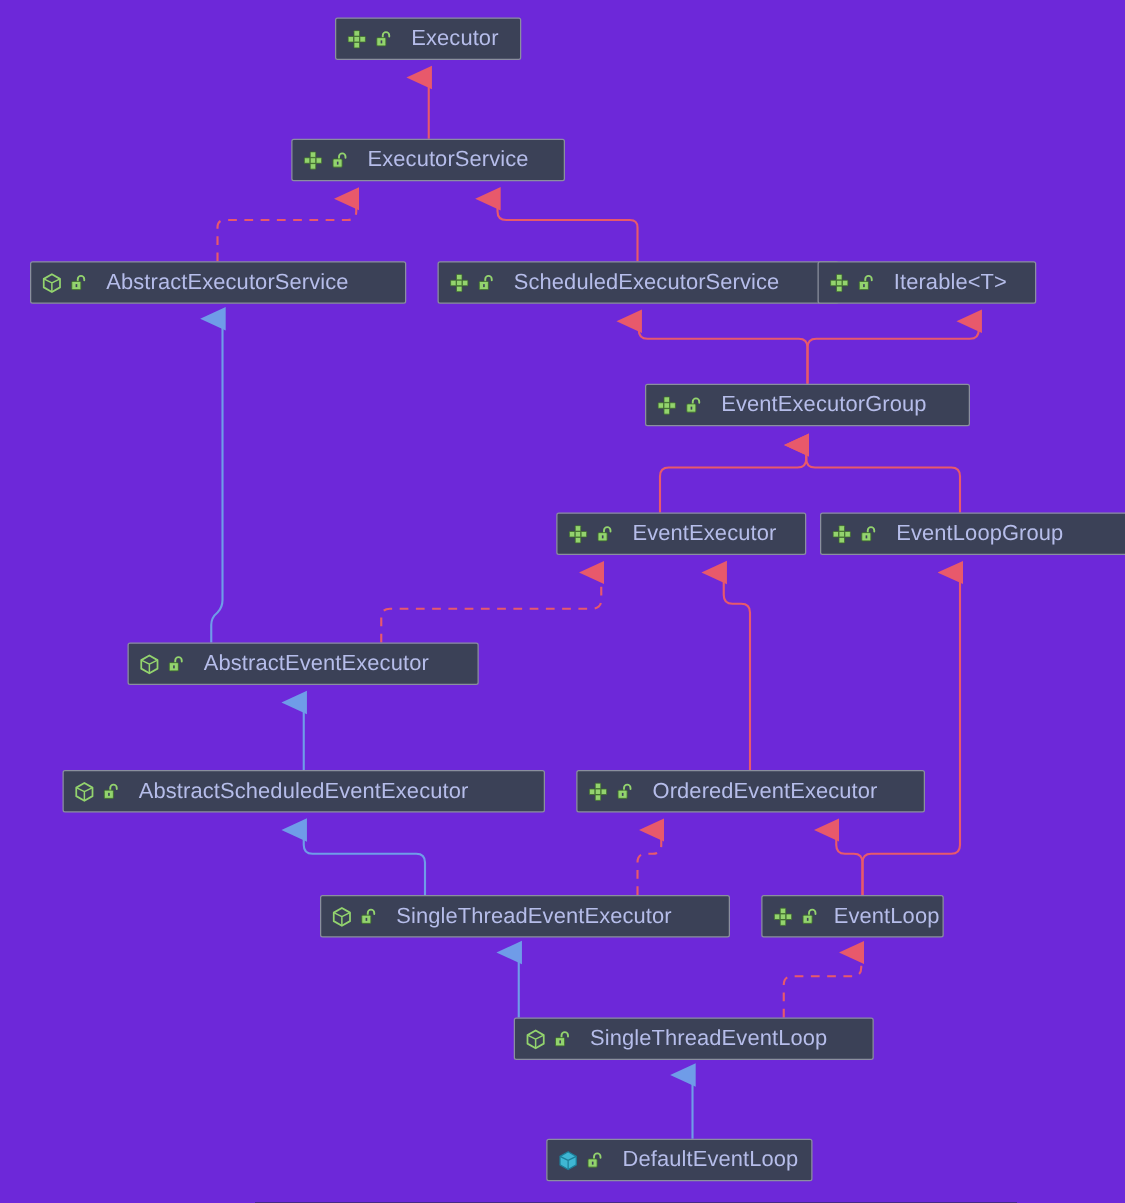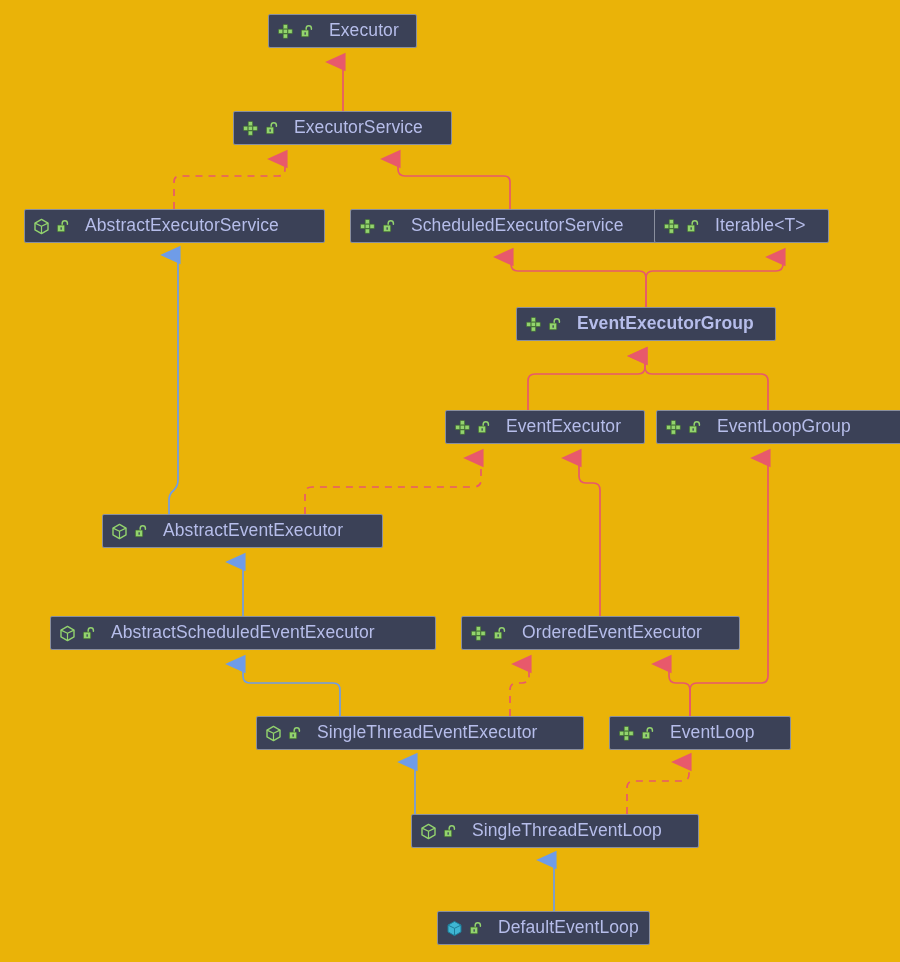--- a/index.html
+++ b/index.html
@@ -4,21 +4,21 @@
 <style>
   html, body {
     margin: 0;
     padding: 0;
     background: #2a2e42;
   }
   #diagram-root {
     position: relative;
     width: 900px;
     height: 962px;
-    background: #eab308;
+    background: #6d28d9;
     font-family: "Liberation Sans", sans-serif;
     overflow: hidden;
   }
   #edge-layer {
     position: absolute;
     left: 0;
     top: 0;
     width: 900px;
     height: 962px;
     pointer-events: none;
@@ -204,21 +204,21 @@
         <span class="icon">
           <svg width="14" height="15" viewBox="0 0 14 15">
             <path d="M6.2 6.2 V4.3 a2.6 2.6 0 0 1 5.2 0 V5.2" fill="none" stroke="#93d36e" stroke-width="1.5" stroke-linecap="round"></path>
             <rect x="1.4" y="6.1" width="7.3" height="6.6" rx="0.8" fill="#93d36e" stroke="#3d6b2a" stroke-width="0.7"></rect>
             <rect x="4.5" y="8.3" width="1.3" height="2.4" fill="#3b4157"></rect>
           </svg>
         </span>
         <span class="gap"></span>
         <span class="node-label">Iterable&lt;T&gt;</span>
       </div>
-      <div class="node" style="left: 516px; top: 307px; width: 260px; font-weight: bold;">
+      <div class="node" style="left: 516px; top: 307px; width: 260px;">
         <span class="icon">
           <svg width="17" height="17" viewBox="0 0 17 17">
             <g fill="#93d36e" stroke="#3d6b2a" stroke-width="0.6">
               <rect x="6.2" y="1.5" width="4.4" height="4.4" rx="0.5"></rect>
               <rect x="1.5" y="6.2" width="4.4" height="4.4" rx="0.5"></rect>
               <rect x="6.2" y="6.2" width="4.4" height="4.4" rx="0.5"></rect>
               <rect x="10.9" y="6.2" width="4.4" height="4.4" rx="0.5"></rect>
               <rect x="6.2" y="10.9" width="4.4" height="4.4" rx="0.5"></rect>
             </g>
           </svg>
@@ -343,21 +343,21 @@
         <span class="icon">
           <svg width="14" height="15" viewBox="0 0 14 15">
             <path d="M6.2 6.2 V4.3 a2.6 2.6 0 0 1 5.2 0 V5.2" fill="none" stroke="#93d36e" stroke-width="1.5" stroke-linecap="round"></path>
             <rect x="1.4" y="6.1" width="7.3" height="6.6" rx="0.8" fill="#93d36e" stroke="#3d6b2a" stroke-width="0.7"></rect>
             <rect x="4.5" y="8.3" width="1.3" height="2.4" fill="#3b4157"></rect>
           </svg>
         </span>
         <span class="gap"></span>
         <span class="node-label">SingleThreadEventExecutor</span>
       </div>
-      <div class="node" style="left: 609px; top: 716px; width: 182px;">
+      <div class="node" style="left: 609px; top: 716px; width: 146px;">
         <span class="icon">
           <svg width="17" height="17" viewBox="0 0 17 17">
             <g fill="#93d36e" stroke="#3d6b2a" stroke-width="0.6">
               <rect x="6.2" y="1.5" width="4.4" height="4.4" rx="0.5"></rect>
               <rect x="1.5" y="6.2" width="4.4" height="4.4" rx="0.5"></rect>
               <rect x="6.2" y="6.2" width="4.4" height="4.4" rx="0.5"></rect>
               <rect x="10.9" y="6.2" width="4.4" height="4.4" rx="0.5"></rect>
               <rect x="6.2" y="10.9" width="4.4" height="4.4" rx="0.5"></rect>
             </g>
           </svg>

